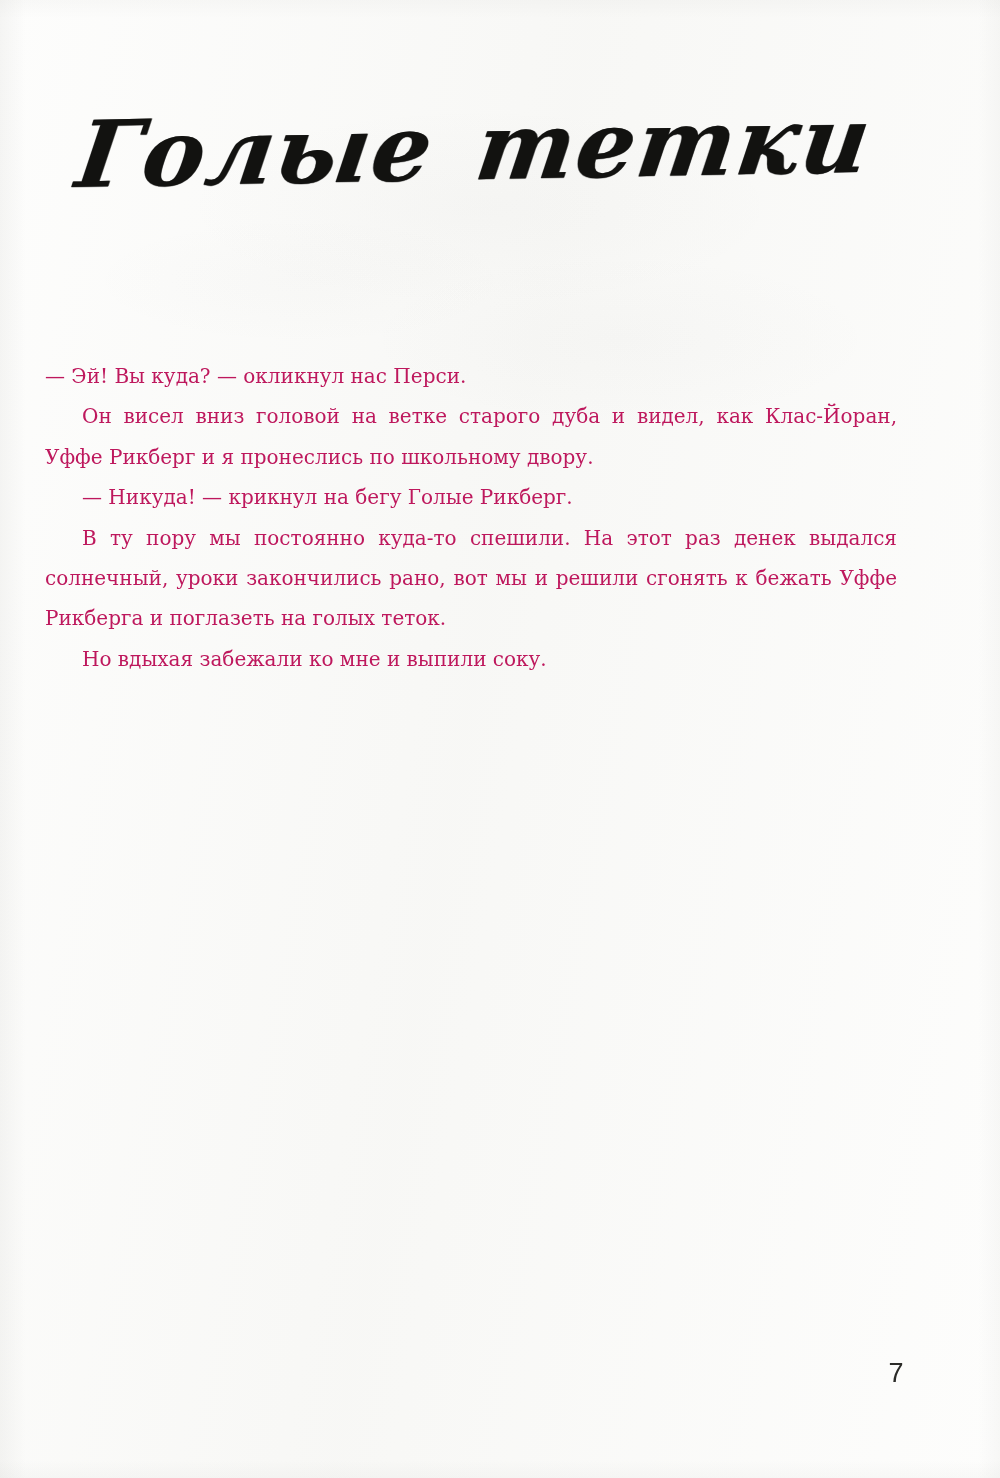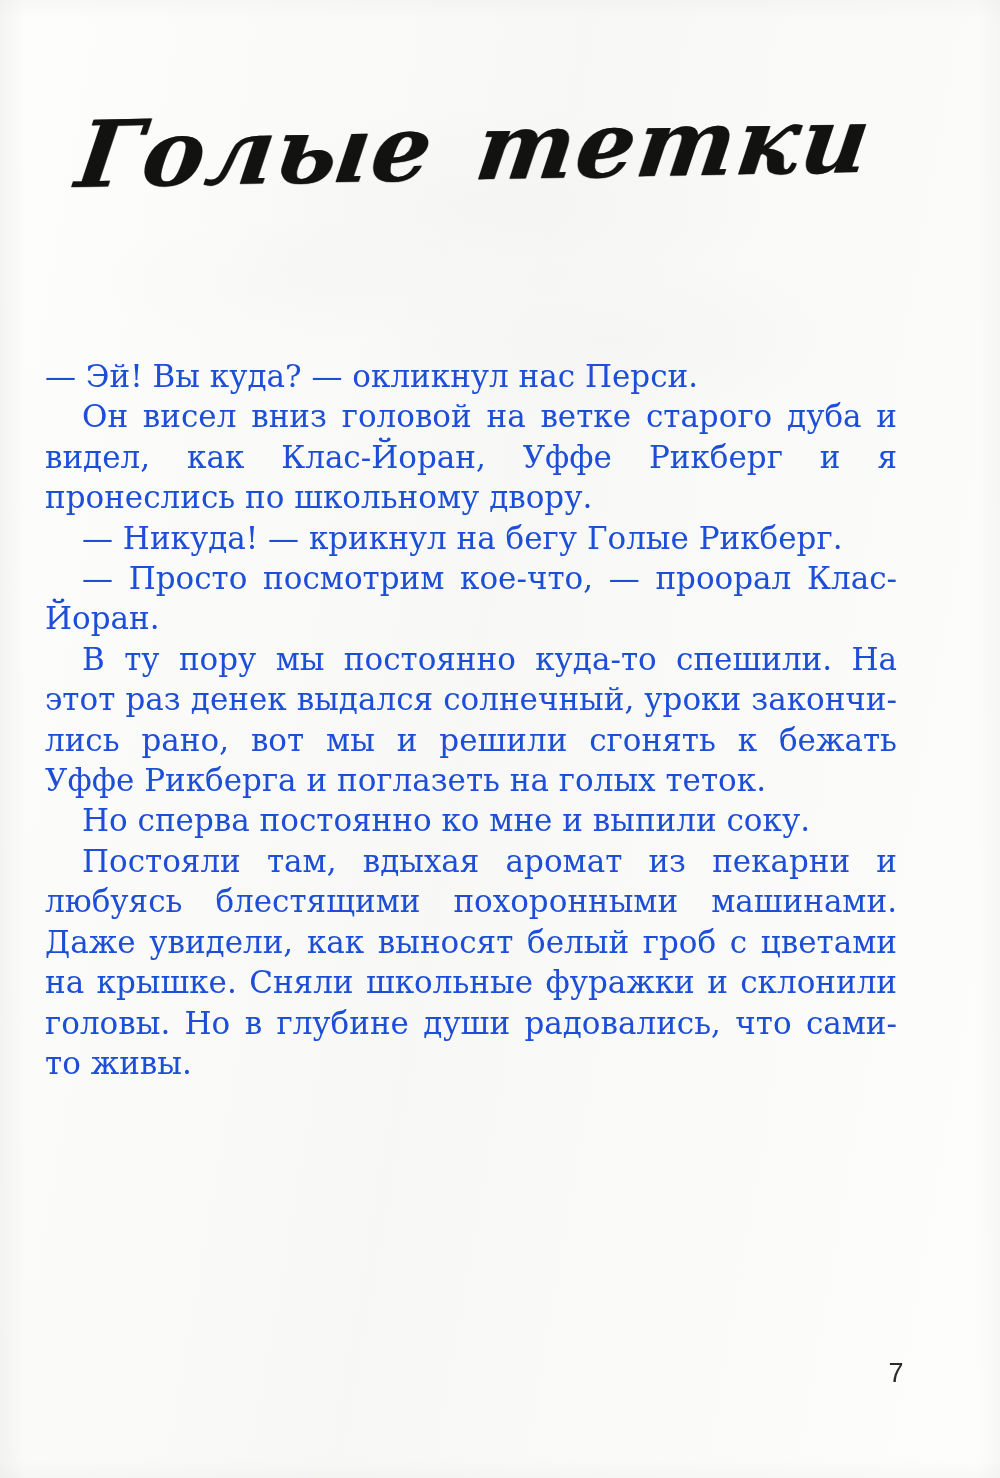--- a/index.html
+++ b/index.html
@@ -64,23 +64,23 @@
       0 0.7px 0 rgba(18,18,16,.30);
   }
   .chapter-title .w2 { margin-left: 44px; }
 
   
   .body-text {
     position: absolute;
     left: 45px;
     top: 356px;
     width: 852px;
-    color: #1d4ed8;
+    color: #be185d;
     font-family: "DejaVu Serif", "Liberation Serif", serif;
-    font-size: 31px;
+    font-size: 20px;
     line-height: 40.4px;
     text-align: justify;
     text-justify: inter-word;
     -webkit-hyphens: manual;
     hyphens: manual;
   }
 
   .body-text p {
     margin: 0;
     text-indent: 37px;
@@ -111,21 +111,19 @@
   <div class="edge-shade"></div>
 
   <h1 class="chapter-title">
     <span class="w1">Голые</span><span class="w2">тетки</span>
   </h1>
 
   <div class="body-text">
     <p class="no-indent">— Эй! Вы куда? — окликнул нас Перси.</p>
     <p>Он висел вниз головой на ветке старого дуба и ви­дел, как Клас-Йоран, Уффе Рикберг и я пронеслись по школьному двору.</p>
     <p>— Никуда! — крикнул на бегу Голые Рикберг.</p>
-    <p>— Просто посмотрим кое-что, — проорал Клас-Йоран.</p>
     <p>В ту пору мы постоянно куда-то спешили. На этот раз денек выдался солнечный, уроки закончи­лись рано, вот мы и решили сгонять к бежать Уффе Рикберга и поглазеть на голых теток.</p>
-    <p>Но сперва постоянно ко мне и выпили соку.</p>
-    <p>Постояли там, вдыхая аромат из пекарни и любу­ясь блестящими похоронными машинами. Даже уви­дели, как выносят белый гроб с цветами на крышке. Сняли школьные фуражки и склонили головы. Но в глубине души радовались, что сами-то живы.</p>
+    <p>Но вдыхая забежали ко мне и выпили соку.</p>
   </div>
 
   <div class="folio">7</div>
 
 </div>
 
 </body></html>

